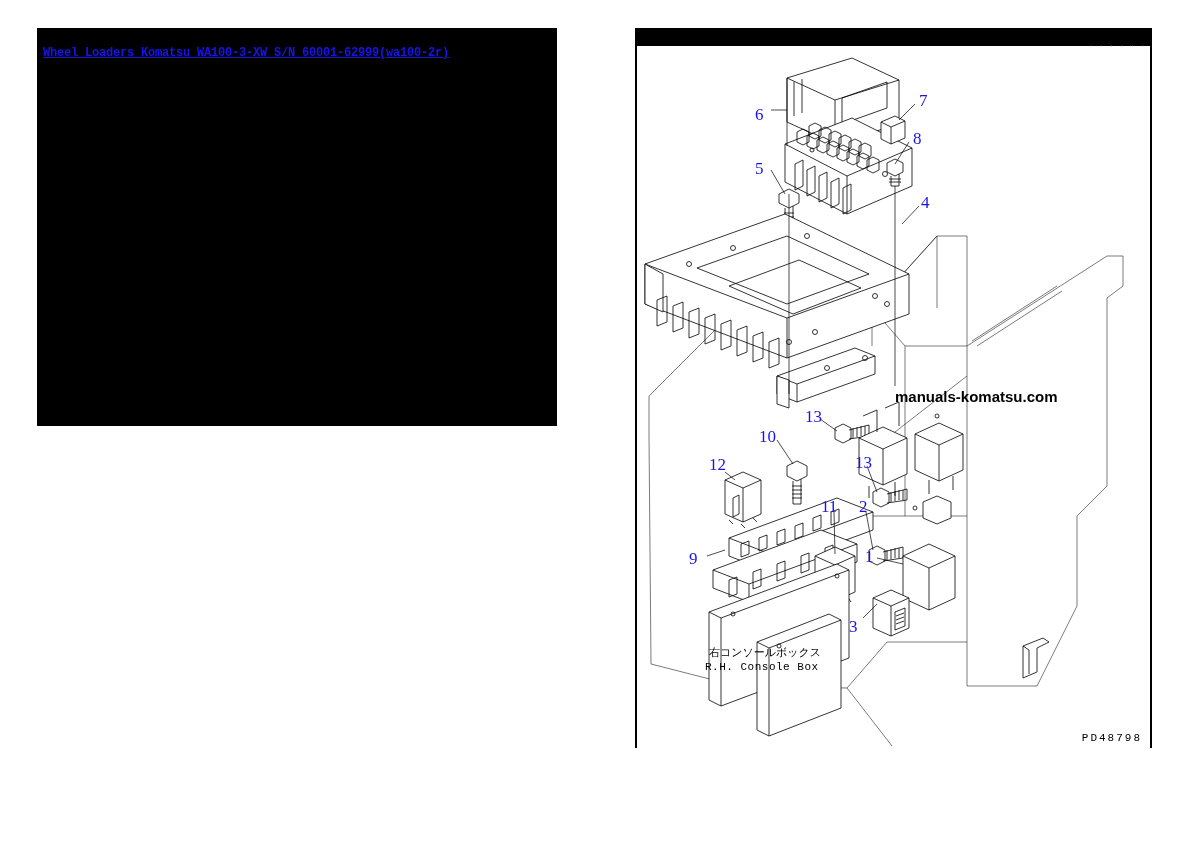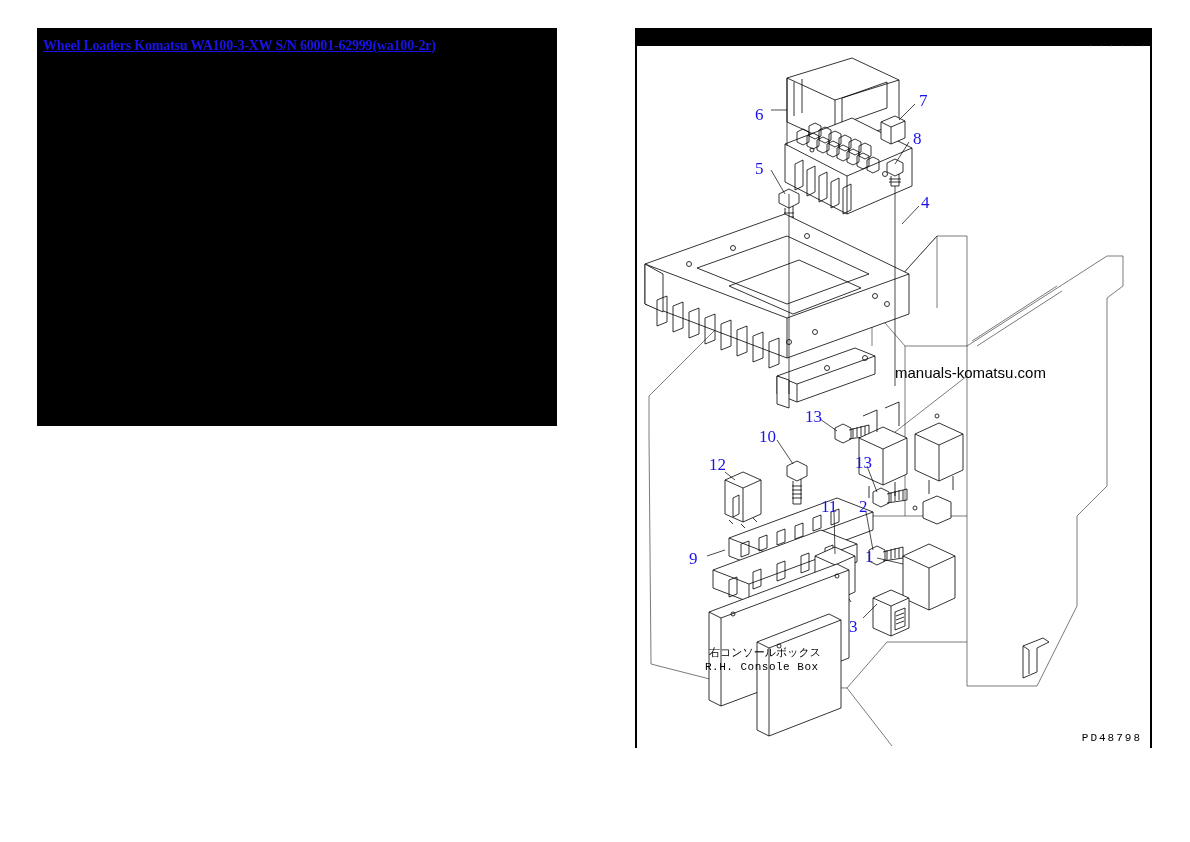--- a/index.html
+++ b/index.html
@@ -23,24 +23,24 @@
     position: absolute;
     left: 37px;
     top: 28px;
     width: 520px;
     height: 398px;
     background: #000000;
   }
   #title-link {
     position: absolute;
     left: 6px;
-    top: 10px;
+    top: 18px;
     color: #1a13e8;
-    font-family: Liberation Serif, serif;
-    font-size: 14px;
+    font-family: Liberation Mono, monospace;
+    font-size: 12px;
     font-weight: bold;
     letter-spacing: -0.2px;
     text-decoration: underline;
     white-space: nowrap;
     cursor: pointer;
   }
 
   
   #right-panel {
     position: absolute;
@@ -74,24 +74,24 @@
   #diagram-svg {
     position: absolute;
     left: 0;
     top: 18px;
     width: 513px;
     height: 702px;
   }
   #watermark {
     position: absolute;
     left: 258px;
-    top: 336px;
+    top: 360px;
     font-family: "Liberation Sans", sans-serif;
     font-size: 15px;
-    font-weight: normal;
+    font-weight: bold;
     color: #000000;
     white-space: nowrap;
     pointer-events: none;
   }
   #drawing-code {
     position: absolute;
     right: 8px;
     bottom: 4px;
     font-family: "Liberation Mono", monospace;
     font-size: 11px;

